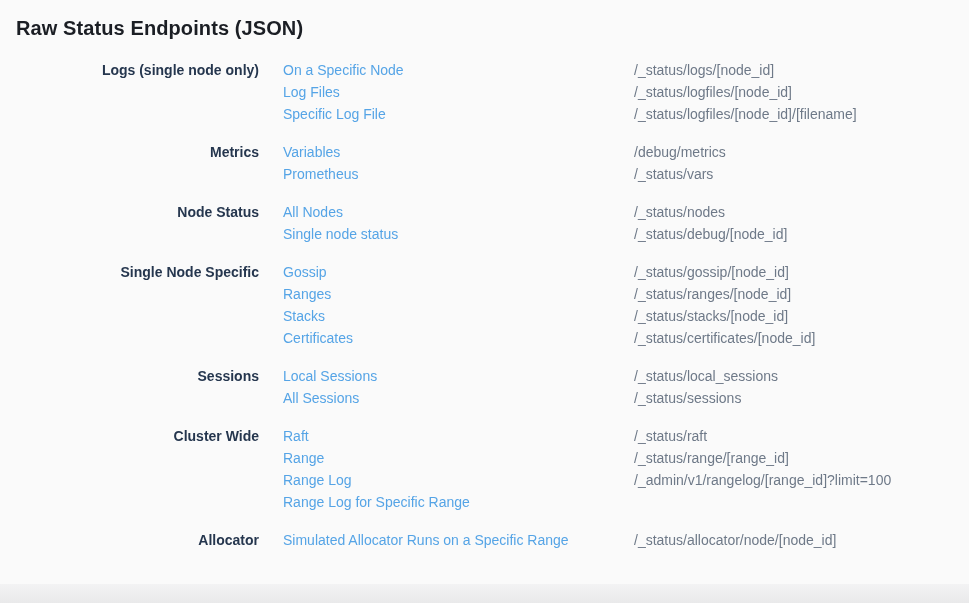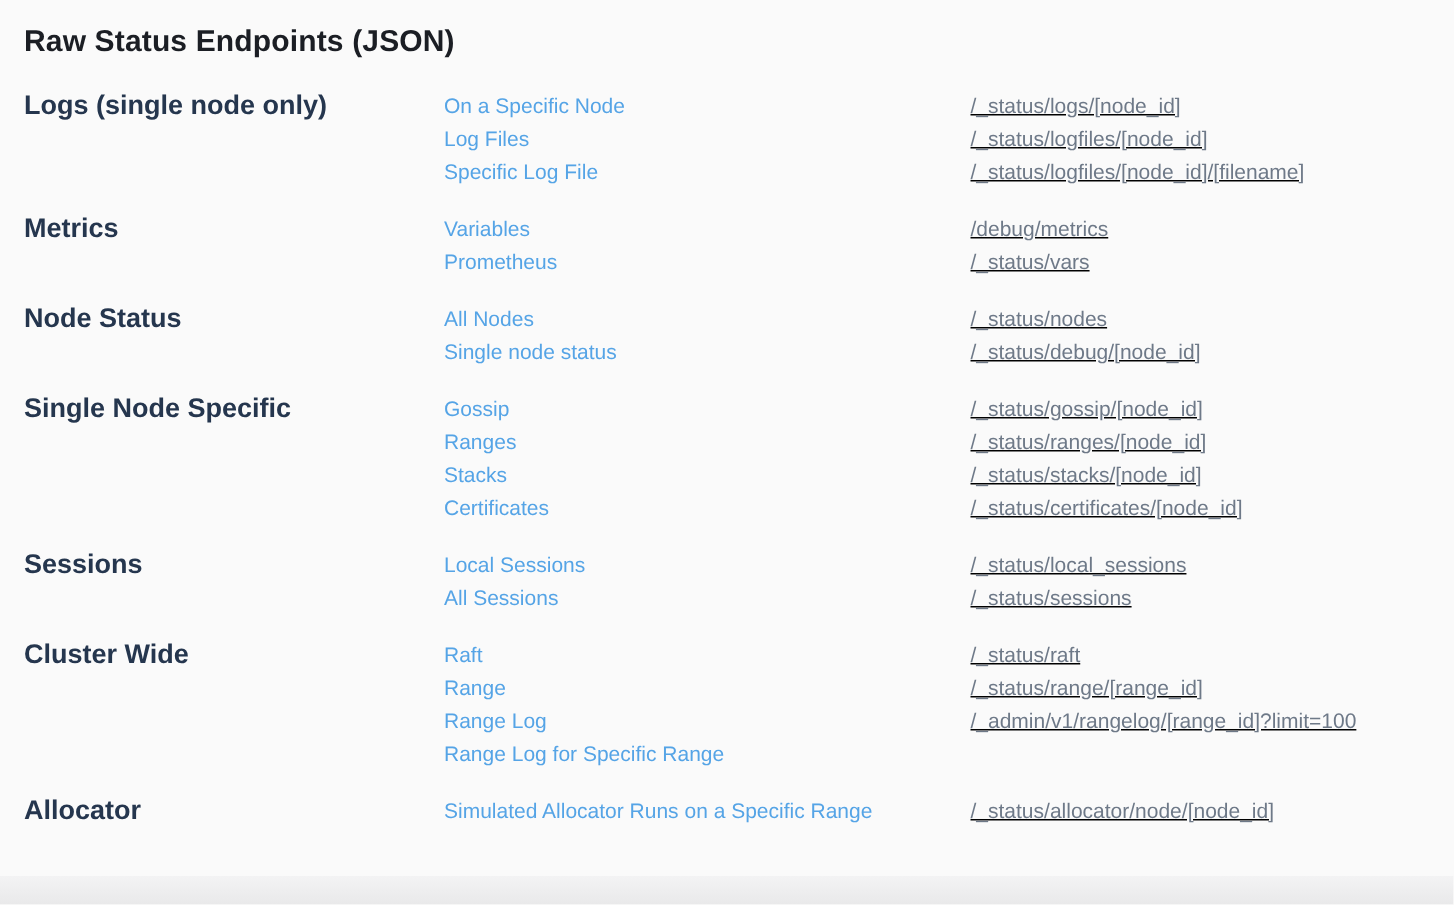--- a/index.html
+++ b/index.html
@@ -29,42 +29,42 @@
     margin-top: 19px;
   }
   .group {
     display: flex;
     align-items: flex-start;
     margin-bottom: 16px;
   }
   .group:last-child { margin-bottom: 0; }
   .category-cell {
     width: 243px;
-    font-size: 18px;
+    text-align: right;
+    font-size: 14px;
     font-weight: 700;
     color: var(--category-text, #25364e);
     line-height: 22px;
     flex-shrink: 0;
   }
   .link-list {
     width: 351px;
-    margin-left: 37px;
+    margin-left: 24px;
     flex-shrink: 0;
   }
   .endpoint-link {
     display: block;
     font-size: 14px;
     line-height: 22px;
     color: var(--link-text, #55a4e6);
     text-decoration: none;
     cursor: pointer;
   }
   .path-list {
     flex: 1;
-    text-decoration: underline;
   }
   .endpoint-path {
     font-size: 14px;
     line-height: 22px;
     color: var(--path-text, #6e7988);
     white-space: nowrap;
   }
   .footer-strip {
     position: absolute;
     left: 0;

